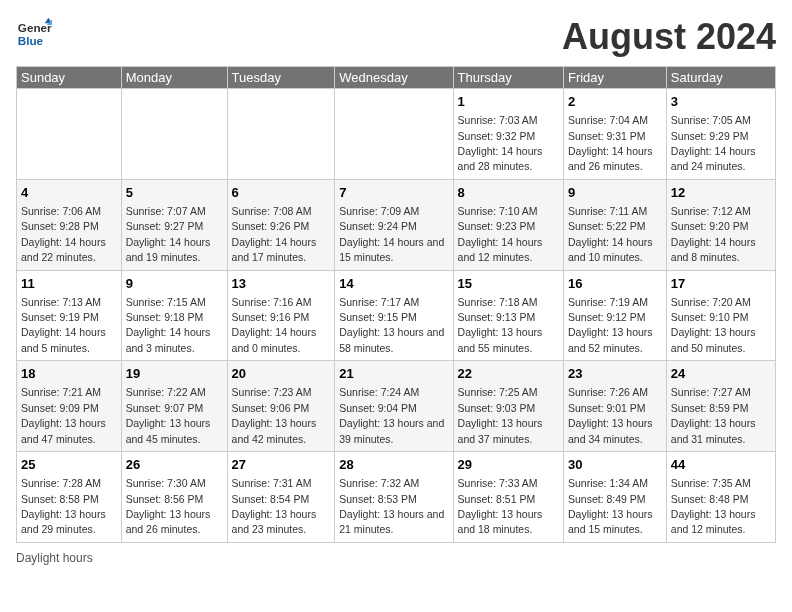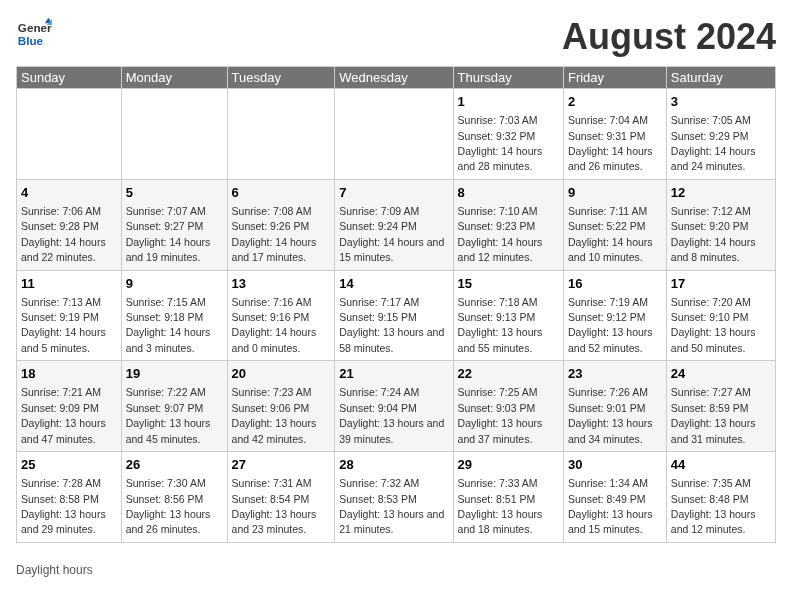--- a/index.html
+++ b/index.html
@@ -68,21 +68,21 @@
       font-size: 13px;
       margin-bottom: 2px;
       display: block;
     }
     .day-detail {
       color: #333;
       font-size: 10.5px;
     }
     .empty-cell { background: #fff !important; }
     .footer-note {
-      margin-top: 20px;
+      margin-top: 8px;
       font-size: 12px;
       color: #555;
     }
   </style>
 </head>
 <body>
 
 <div class="header-area">
   <div class="logo">
     <svg class="logo-icon" viewBox="0 0 40 40">

